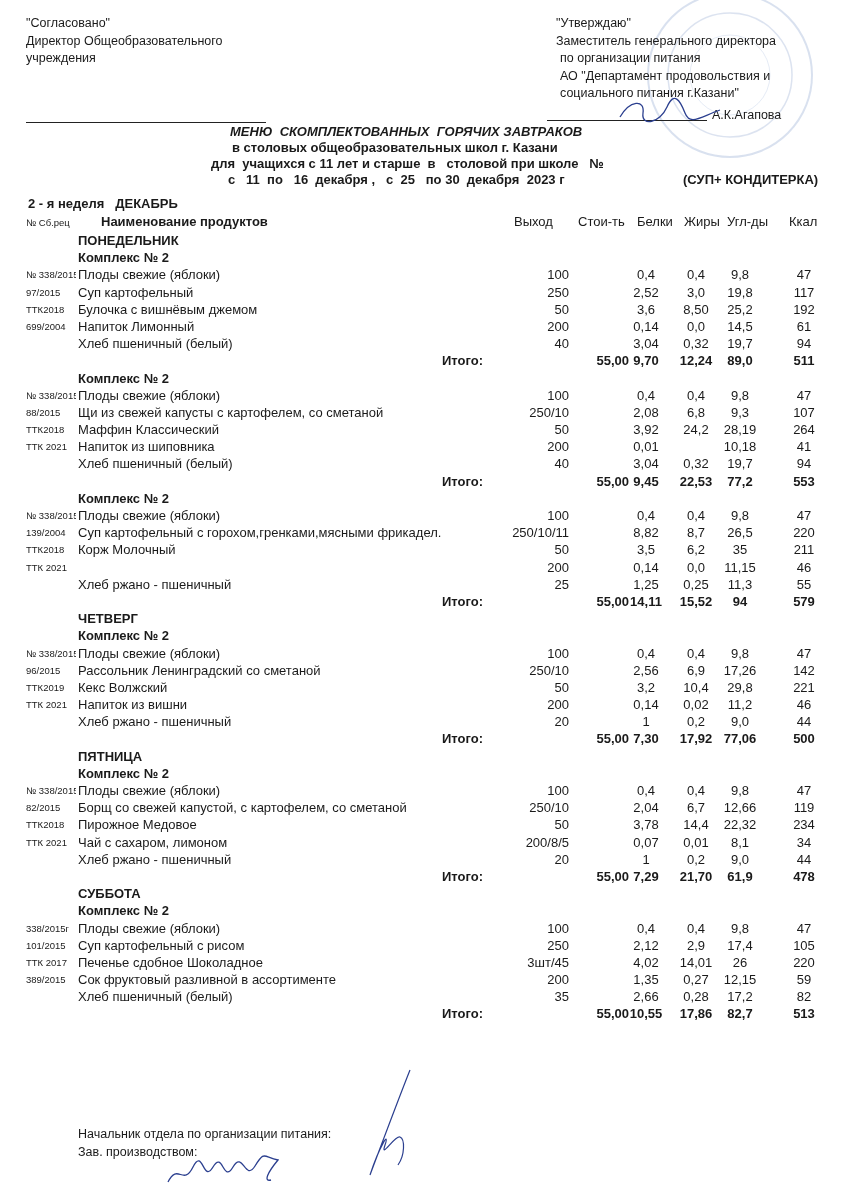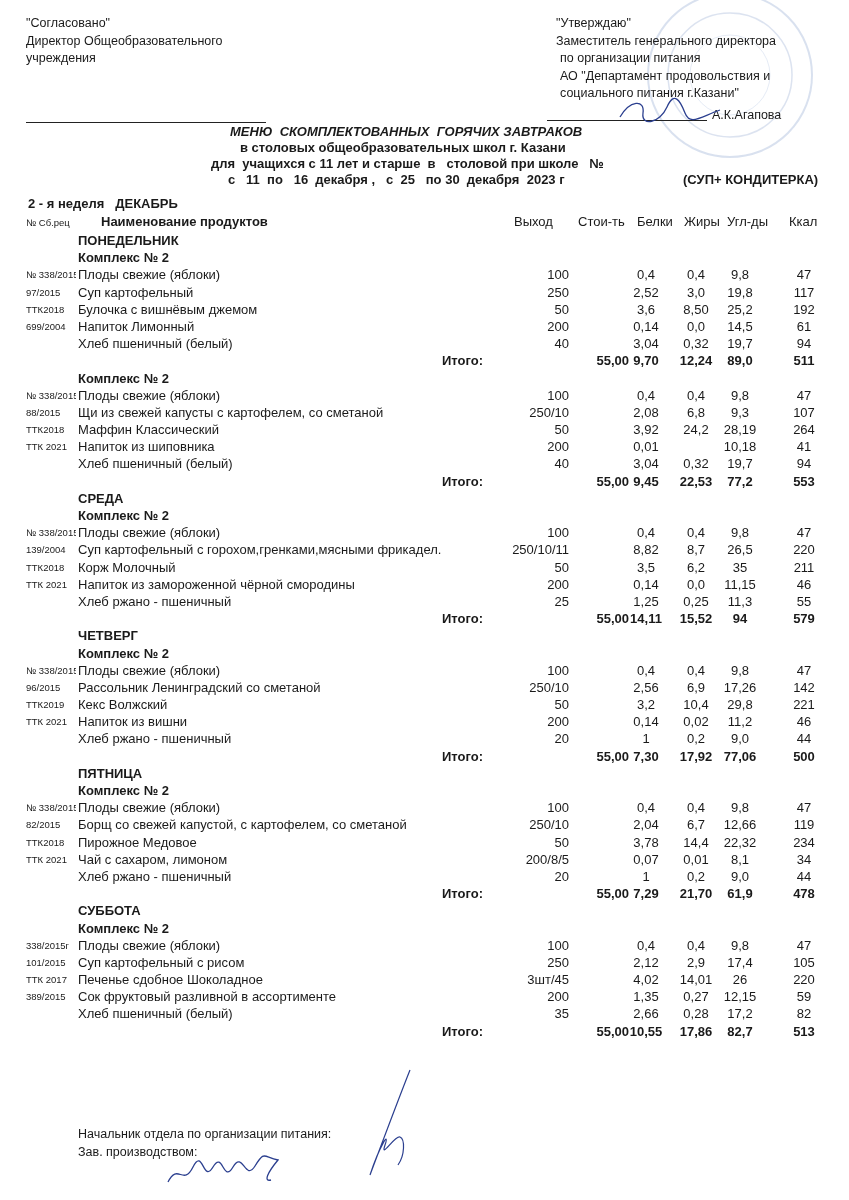--- a/index.html
+++ b/index.html
@@ -63,21 +63,21 @@
 </div>
 <div class="abs sig-line-right"></div>
 <div class="abs approver-name">А.К.Агапова</div>
 
 <svg class="abs scribble" style="left:615px;top:95px;" width="110" height="30" viewBox="0 0 110 30">
   <path d="M5 22 C15 5, 30 4, 28 18 S45 28, 52 12 S65 5, 70 18 S85 22, 105 15" fill="none" stroke="#2b3f8f" stroke-width="1.3"></path>
 </svg>
 
 <div class="abs title-block">
   <div class="title-line" style="left:230px;top:0px;font-style:italic;">МЕНЮ  СКОМПЛЕКТОВАННЫХ  ГОРЯЧИХ ЗАВТРАКОВ</div>
-  <div class="title-line" style="left:240px;top:16px;text-align:right;">в столовых общеобразовательных школ г. Казани</div>
+  <div class="title-line" style="left:232px;top:16px;text-align:right;">в столовых общеобразовательных школ г. Казани</div>
   <div class="title-line" style="left:211px;top:32px;">для  учащихся с 11 лет и старше  в   столовой при школе   №</div>
   <div class="title-line" style="left:228px;top:48px;">с   11  по   16  декабря ,   с  25   по 30  декабря  2023 г</div>
   <div class="title-line" style="left:683px;top:48px;">(СУП+ КОНДИТЕРКА)</div>
 </div>
 
 <div class="abs week-label">2 - я неделя   ДЕКАБРЬ</div>
 
 <div class="abs col-head code">№ Сб.рец</div>
 <div class="abs col-head name">Наименование продуктов</div>
 <div class="abs col-head" style="left:514px;">Выход</div>
@@ -196,23 +196,20 @@
       <span class="c-kcal">94</span>
     </div>
     <div class="row total">
       <span class="c-label">Итого:</span>
       <span class="c-cost">55,00</span>
       <span class="c-prot">9,45</span>
       <span class="c-fat">22,53</span>
       <span class="c-carb">77,2</span>
       <span class="c-kcal">553</span>
     </div>
-    <div class="row day">
-      <span class="c-name">СРЕДА</span>
-    </div>
     <div class="row complex">
       <span class="c-name">Комплекс № 2</span>
     </div>
     <div class="row item">
       <span class="c-code">№ 338/2015</span>
       <span class="c-name">Плоды свежие (яблоки)</span>
       <span class="c-yield">100</span>
       <span class="c-prot">0,4</span>
       <span class="c-fat">0,4</span>
       <span class="c-carb">9,8</span>
@@ -231,21 +228,20 @@
       <span class="c-code">ТТК2018</span>
       <span class="c-name">Корж Молочный</span>
       <span class="c-yield">50</span>
       <span class="c-prot">3,5</span>
       <span class="c-fat">6,2</span>
       <span class="c-carb">35</span>
       <span class="c-kcal">211</span>
     </div>
     <div class="row item">
       <span class="c-code">ТТК 2021</span>
-      <span class="c-name">Напиток  из замороженной чёрной смородины</span>
       <span class="c-yield">200</span>
       <span class="c-prot">0,14</span>
       <span class="c-fat">0,0</span>
       <span class="c-carb">11,15</span>
       <span class="c-kcal">46</span>
     </div>
     <div class="row item">
       <span class="c-code"></span>
       <span class="c-name">Хлеб ржано - пшеничный</span>
       <span class="c-yield">25</span>

